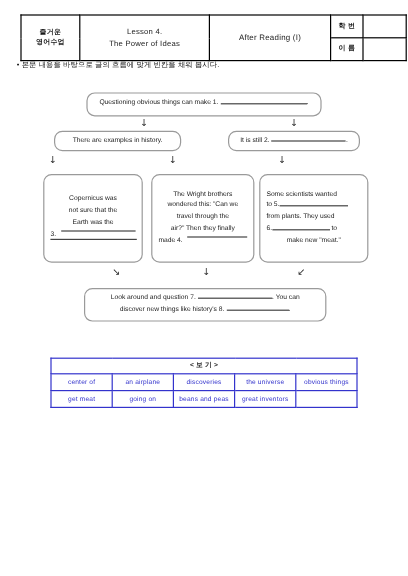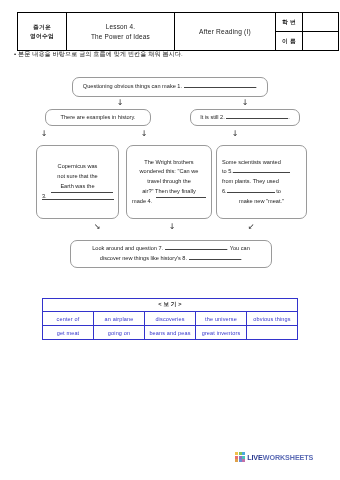--- a/index.html
+++ b/index.html
@@ -239,28 +239,14 @@
     <tr>
       <td>get meat</td>
       <td>going on</td>
       <td>beans and peas</td>
       <td>great inventors</td>
       <td></td>
     </tr>
   </tbody>
     </table>
 
-  <div class="wm">
-    <div class="wm-grid">
-      <i style="background:#f2c14a"></i>
-        <i style="background:#7fc45a"></i>
-        <i style="background:#4aa8e0"></i>
-      <i style="background:#e8706a"></i>
-        <i style="background:#8e6fc4"></i>
-        <i style="background:#4ac4b8"></i>
-      <i style="background:#e0a14a"></i>
-        <i style="background:#6a8fd4"></i>
-        <i style="background:#c46fa8"></i>
-    </div>
-    <div class="wm-text"><span>LIVE</span><span class="lite">WORKSHEETS</span></div>
-  </div>
 
 </div>
 
 </body></html>

